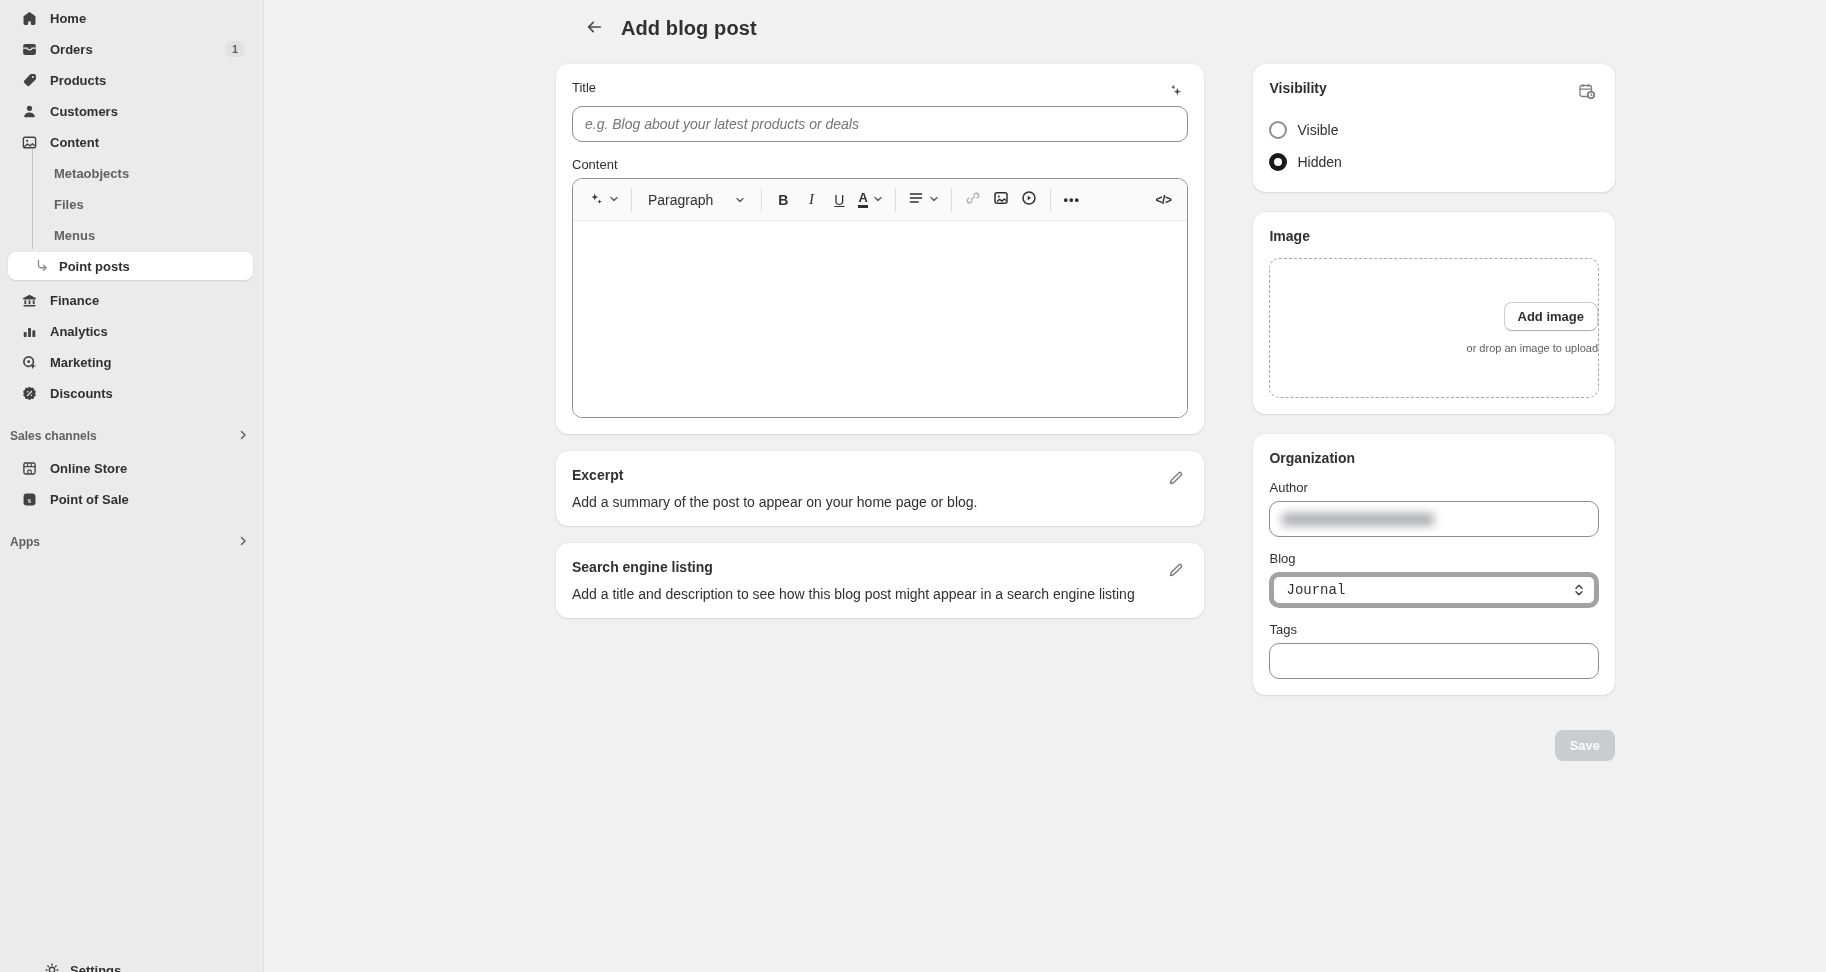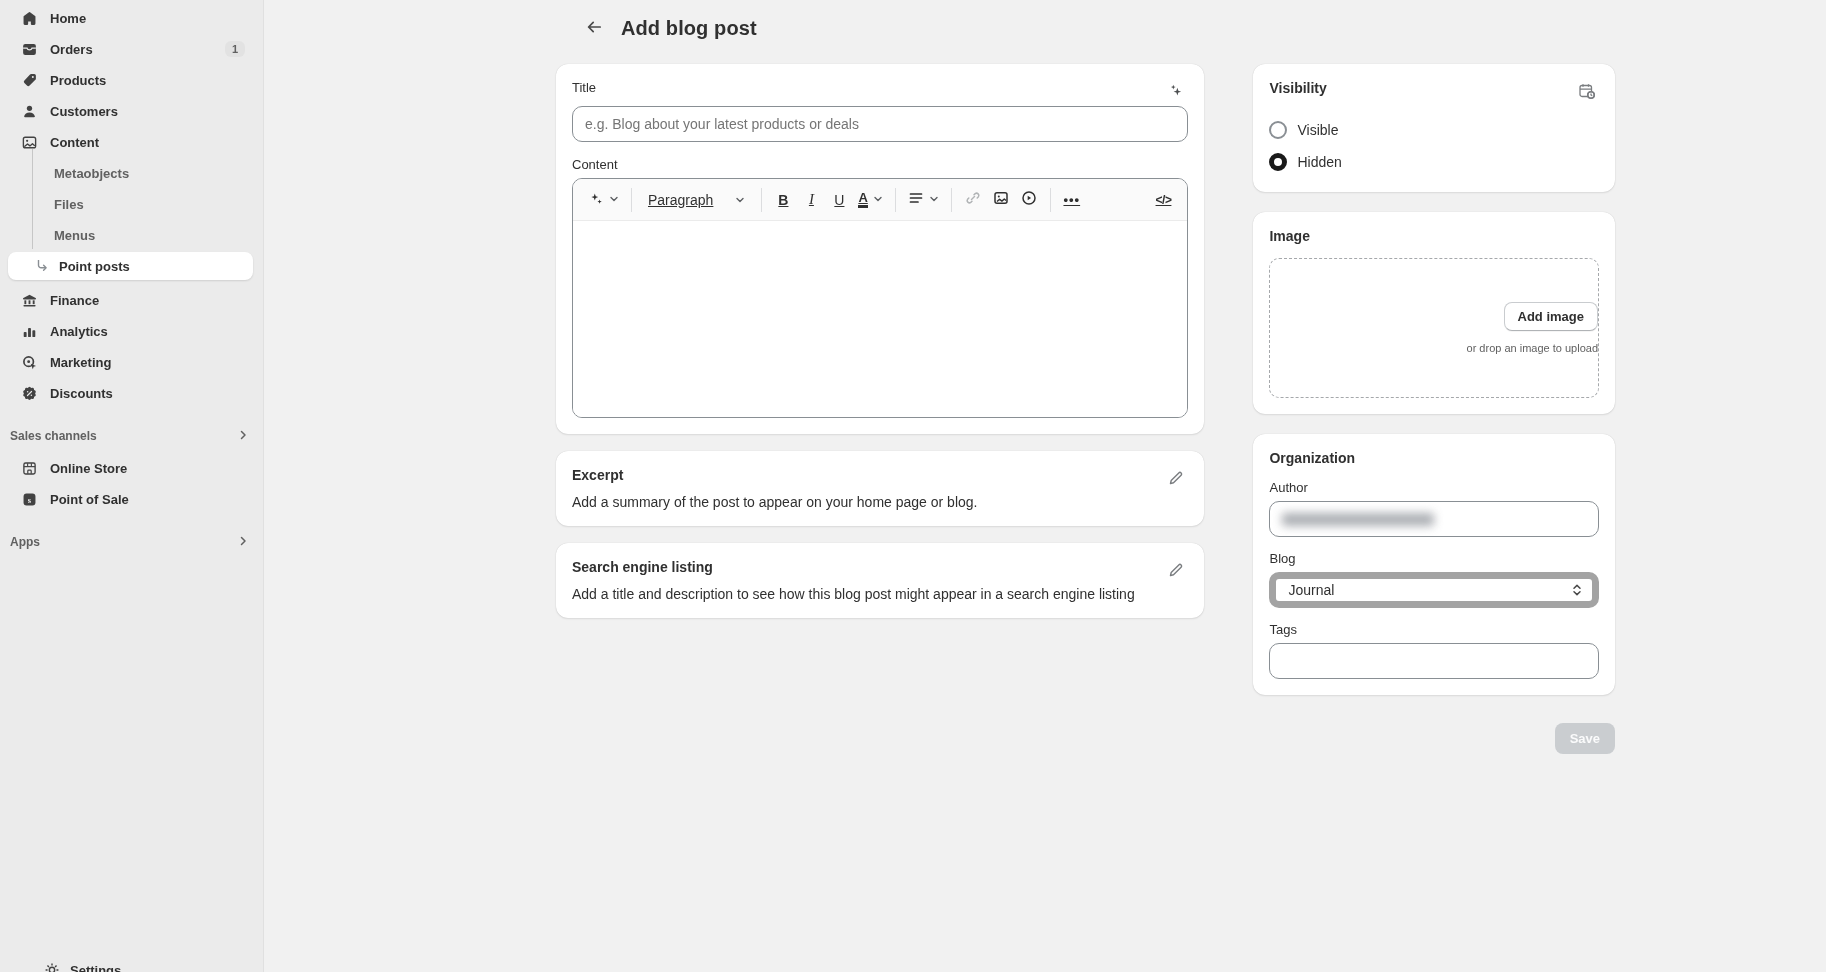--- a/index.html
+++ b/index.html
@@ -54,32 +54,32 @@
     background:#fff; border-radius:12px; padding:16px;
     box-shadow:0 1px 2px rgba(0,0,0,.09), 0 0 1px rgba(0,0,0,.18);
   }
   .card-title-row { display:flex; justify-content:space-between; align-items:flex-start; }
   .card-title { font-size:14px; font-weight:700; }
   .icon-btn { width:24px; height:24px; display:flex; align-items:center; justify-content:center; border-radius:6px; cursor:pointer; flex:none; }
   .field-label { font-size:13px; font-weight:500; color:#303030; margin-bottom:6px; }
   .text-input {
     width:100%; height:36px; border:1px solid #898f94; border-radius:10px;
     padding:0 12px; font-size:14px; background:#fff; color:#303030; outline:none;
-    font-family:inherit; display:flex; align-items:center;
+    font-family:inherit; display:flex; align-items:center;font-style:italic;
   }
   .text-input::placeholder { color:#757575; }
   
   .editor { border:1px solid #898f94; border-radius:10px; overflow:hidden; margin-top:0; }
   .editor-toolbar {
     height:42px; background:#fafafa; border-bottom:1px solid #ebebeb;
     display:flex; align-items:center; padding:0 10px;
   }
   .tb-btn {
     height:28px; min-width:28px; display:flex; align-items:center; justify-content:center;
-    gap:5px; border-radius:6px; padding:0 5px; cursor:pointer; color:#303030;text-decoration:underline;
+    gap:5px; border-radius:6px; padding:0 5px; cursor:pointer; color:#303030;
   }
   .tb-sep { width:1px; height:24px; background:#dcdddf; margin:0 7px; flex:none; }
   .tb-paragraph { font-size:14px; font-weight:450; padding:0 9px; gap:22px; }
   .tb-B { font-weight:800; font-size:14px; }
   .tb-I { font-family:"Liberation Serif",serif; font-style:italic; font-size:15px; }
   .tb-U { text-decoration:underline; font-size:14px; }
   .tb-A { font-size:13px; font-weight:700; line-height:1; border-bottom:3px solid #303030; padding-bottom:1px; }
   .tb-more { font-size:13px; letter-spacing:1px; font-weight:700; }
   .tb-code { margin-left:auto; font-size:12px; font-weight:700; color:#303030; letter-spacing:-.5px; }
   .editor-body { height:196px; background:#fff; cursor:text; }
@@ -95,27 +95,27 @@
   }
   .btn-secondary {
     background:#fff; border:1px solid #c9cccf; border-bottom:1px solid #b0b3b6;
     border-radius:8px; padding:6px 13px; font-size:13px; font-weight:600; color:#303030;
     cursor:pointer; font-family:inherit; box-shadow:0 1px 0 rgba(0,0,0,.04);
   }
   .drop-hint { font-size:11px; color:#616161; }
   
   .fgroup { margin-top:14px; }
   .select {
-    position:relative; height:36px; border:7px solid #a3a3a3; border-radius:10px;
-    display:flex; align-items:center; padding:0 32px 0 12px; font-size:14px; background:#fff; cursor:pointer;
+    position:relative; height:36px; border:5px solid #a3a3a3; border-radius:10px;
+    display:flex; align-items:center; padding:0 32px 0 12px; font-size:14px; background:#fff; cursor:pointer;font-family:Liberation Mono, monospace;
   }
   .select .chev { position:absolute; right:9px; top:50%; transform:translateY(-50%); display:flex; }
   .redacted { width:152px; height:13px; background:#979ba1; border-radius:3px; filter:blur(5px); opacity:.8; }
   
-  .save-row { display:flex; justify-content:flex-end; margin-top:28px; }
+  .save-row { display:flex; justify-content:flex-end; margin-top:35px; }
   .btn-save {
     background:#cacdd0; color:rgba(255,255,255,.92); border:none; border-radius:8px;
     padding:8px 15px; font-size:13px; font-weight:600; font-family:inherit; cursor:default;
   }
   .mt20 { margin-top:20px; }
   .mt16 { margin-top:16px; }
 </style>
 </head>
 <body>
 

